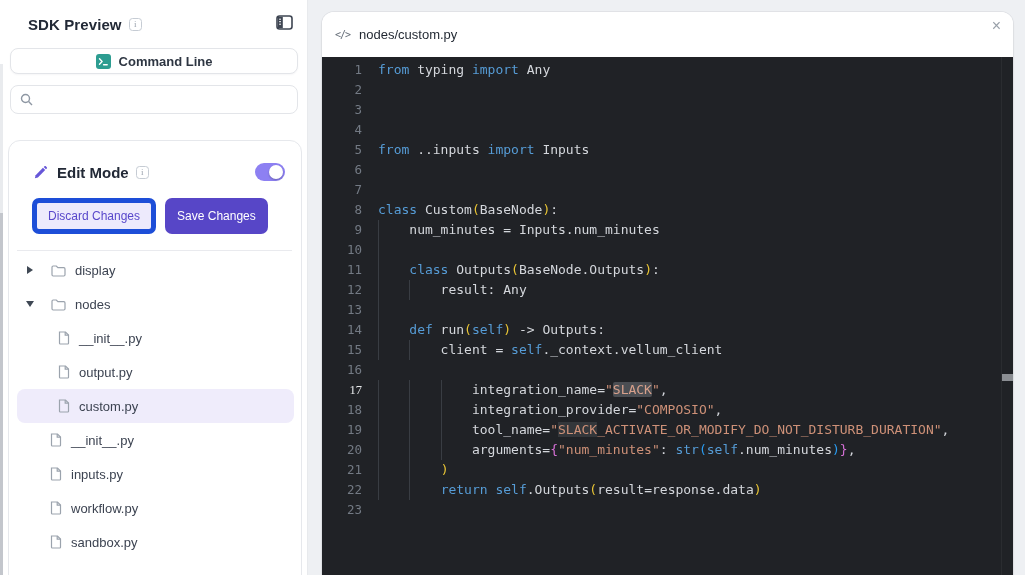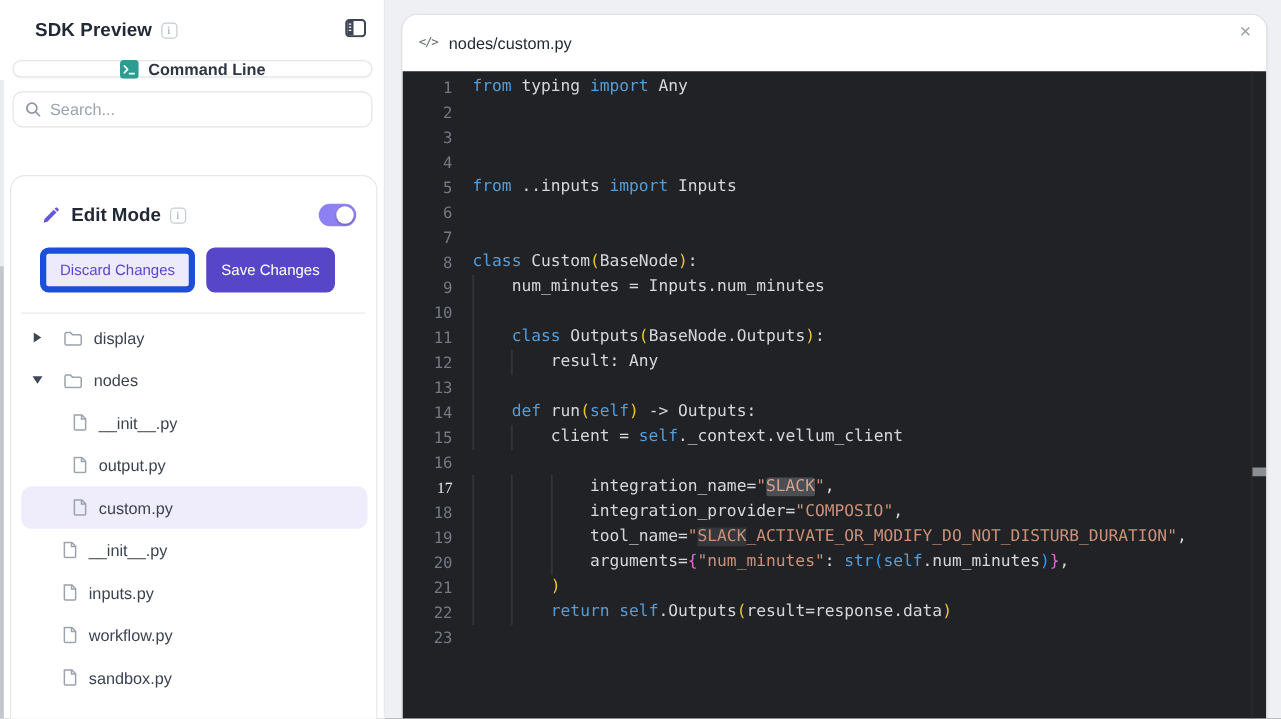--- a/index.html
+++ b/index.html
@@ -12,21 +12,21 @@
   }
   
   .sb-track{position:absolute;left:0;top:64px;bottom:0;width:3px;background:#e9ebee;z-index:40;}
   .sb-thumb{position:absolute;left:0;top:213px;height:362px;width:3px;background:#c3c6cc;z-index:41;}
   
   .sidebar{position:absolute;left:0;top:0;width:308px;height:575px;background:#fff;border-right:1px solid #e8eaed;}
   .sidebar-header{display:flex;align-items:center;padding:15px 14px 0 28px;}
   .sidebar-title{font-size:15px;font-weight:700;color:#222936;letter-spacing:.1px;}
   .info-chip{display:inline-flex;align-items:center;justify-content:center;width:13px;height:13px;border:1px solid #c6ccd4;border-radius:3.5px;font-size:9px;color:#9aa2ad;margin-left:7px;font-family:"Liberation Serif",serif;}
   .panel-btn{margin-left:auto;background:none;border:none;cursor:pointer;display:flex;align-items:center;padding:0;}
-  .cmd-btn{margin:15px 10px 0 10px;width:288px;height:14px;border:1px solid #e3e5e9;border-radius:8px;background:#fff;
+  .cmd-btn{margin:15px 10px 0 10px;width:288px;height:26px;border:1px solid #e3e5e9;border-radius:8px;background:#fff;
     display:flex;align-items:center;justify-content:center;gap:8px;font-size:13px;font-weight:700;color:#2e3642;
     box-shadow:0 1px 2px rgba(16,24,40,.04);cursor:pointer;font-family:"Liberation Sans",sans-serif;}
   .search-box{margin:11px 10px 0 10px;width:288px;height:29px;border:1px solid #e3e5e9;border-radius:8px;background:#fff;
     display:flex;align-items:center;padding:0 9px;gap:7px;}
   .search-box input{border:none;outline:none;flex:1;font-size:13px;color:#374151;font-family:"Liberation Sans",sans-serif;background:transparent;}
   .search-box input::placeholder{color:#9ba3ae;}
   
   .edit-card{position:absolute;left:8px;top:140px;width:294px;height:460px;background:#fff;border:1px solid #e6e8ec;border-radius:12px;}
   .edit-row{display:flex;align-items:center;padding:22px 16px 0 24px;}
   .edit-label{font-size:15px;font-weight:700;color:#222936;margin-left:9px;}
@@ -105,21 +105,20 @@
     <span>Command Line</span>
   </button>
 
   <div class="search-box">
     <span style="display:flex;">
       <svg width="13" height="13" viewBox="0 0 13 13" fill="none" stroke="#8e97a3" stroke-width="1.4">
         <circle cx="5.5" cy="5.5" r="4"></circle>
         <line x1="8.6" y1="8.6" x2="12" y2="12"></line>
       </svg>
     </span>
-    <input type="text" placeholder="Search..." style="">
   </div>
 
   <div class="edit-card">
     <div class="edit-row">
       <span style="display:flex;">
         <svg width="15" height="15" viewBox="0 0 16 16" fill="#6656d8">
           <path d="M2 14l.8-3.2L10.6 3 13 5.4 5.2 13.2 2 14z"></path>
           <path d="M11.4 2.2l.9-.9c.4-.4 1-.4 1.4 0l1 1c.4.4.4 1 0 1.4l-.9.9-2.4-2.4z"></path>
         </svg>
       </span>

